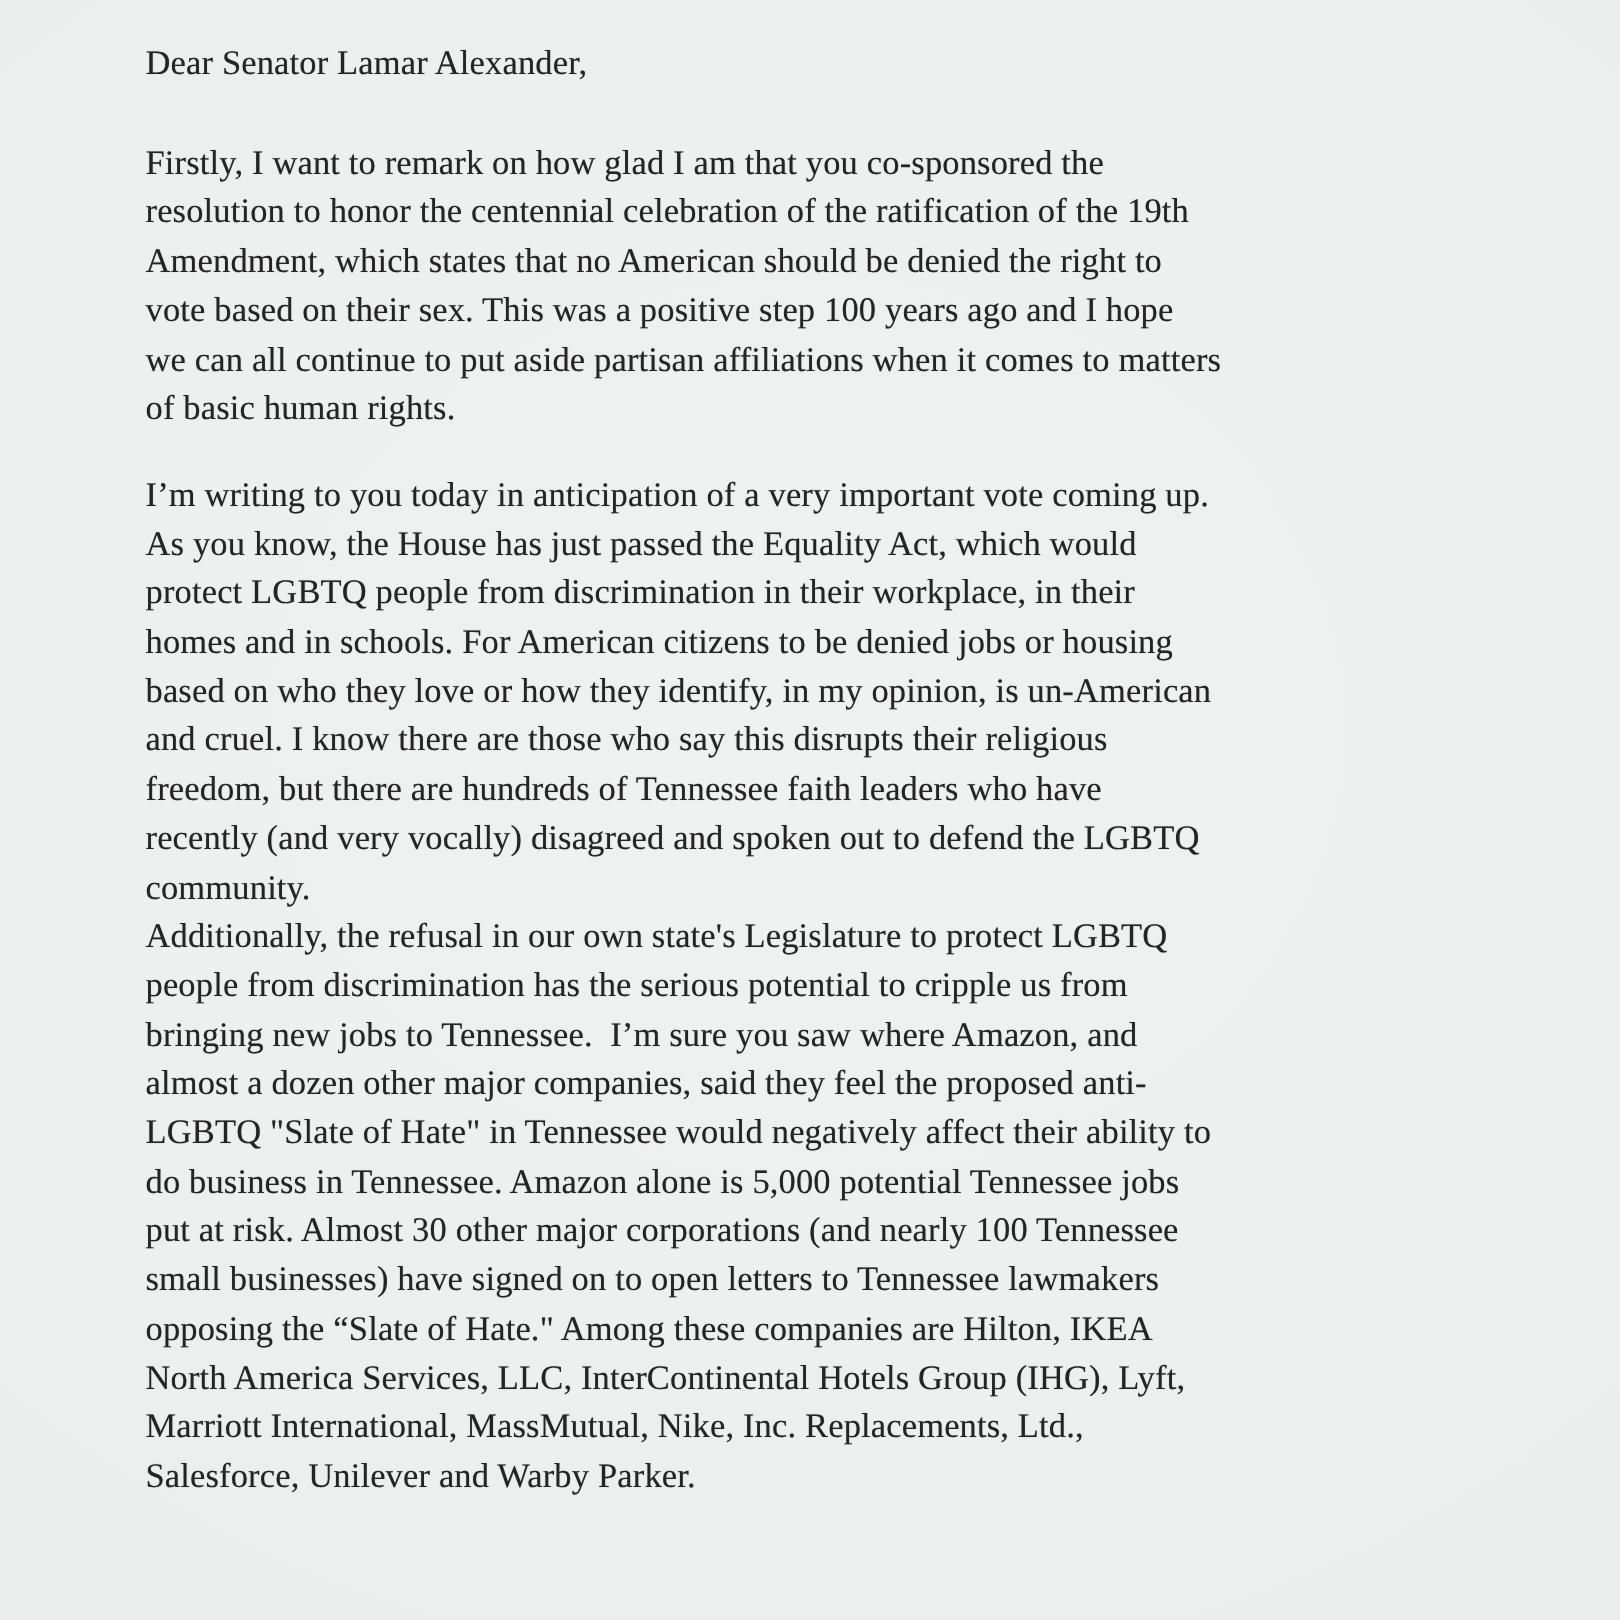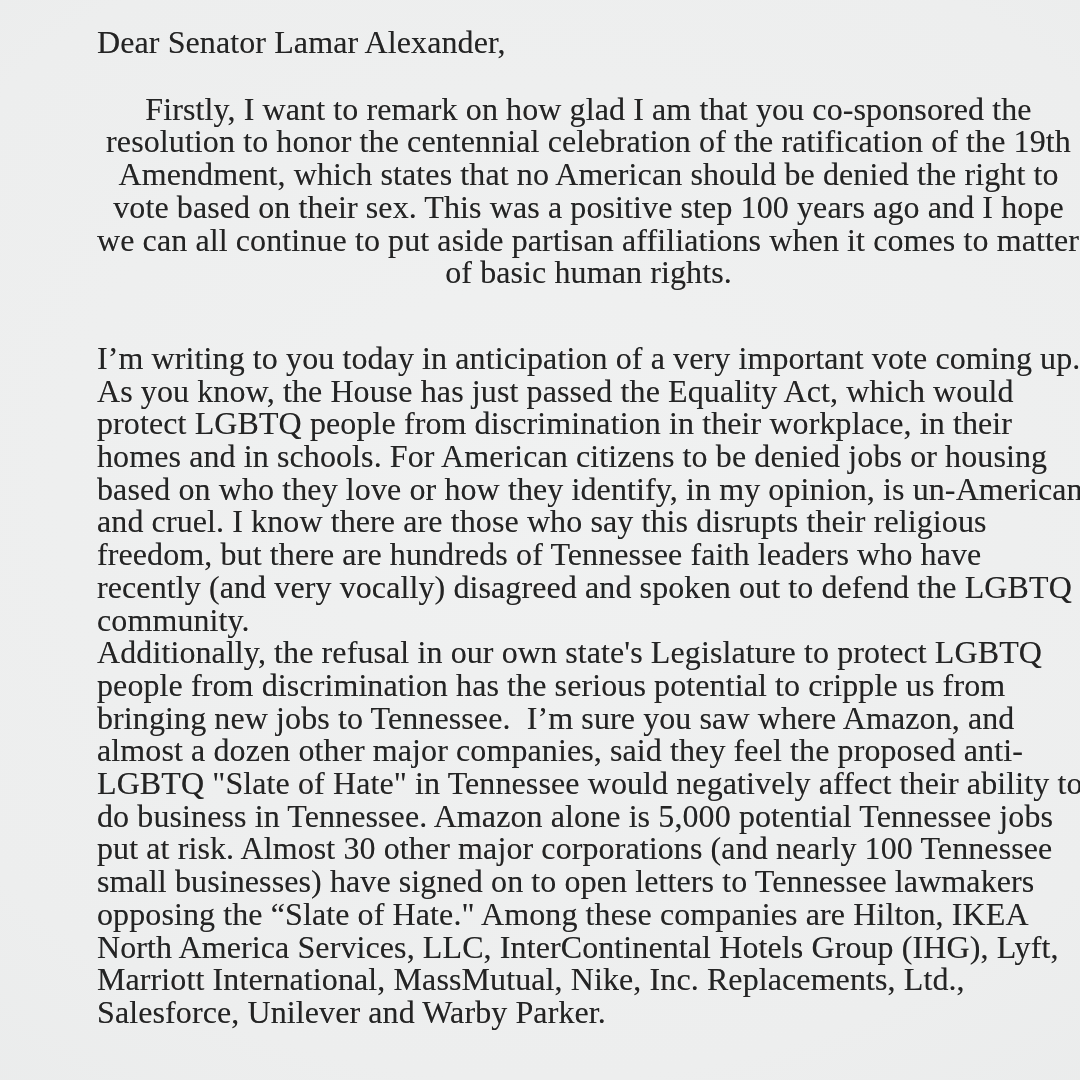--- a/index.html
+++ b/index.html
@@ -22,30 +22,30 @@
     width: 1080px;
     height: 1080px;
     
     background: radial-gradient(ellipse 120% 100% at 50% 45%,
                 #f0f1f1 0%, #edeeee 55%, #e8eaea 85%, #e3e5e5 100%);
     padding: 26px 0 0 97px;
     color: var(--ink);
   }
   .salutation,
   .para {
-    font-size: 32px;
+    font-size: 23px;
     line-height: 32.7px;
     letter-spacing: 0.1px;
     white-space: pre;            
     color: var(--ink);
     
     text-shadow: 0 0 0.6px rgba(40, 40, 40, 0.45);
   }
   .salutation { margin-bottom: 34px; }
-  .para.p1 { margin-bottom: 53px; text-align: center; }
+  .para.p1 { margin-bottom: 25px; }
   .para.p2 { }
 </style>
 </head>
 <body>
 
 <div class="paper">
   <div class="salutation">Dear Senator Lamar Alexander,</div>
 
   <div class="para p1">Firstly, I want to remark on how glad I am that you co-sponsored the
 resolution to honor the centennial celebration of the ratification of the 19th

